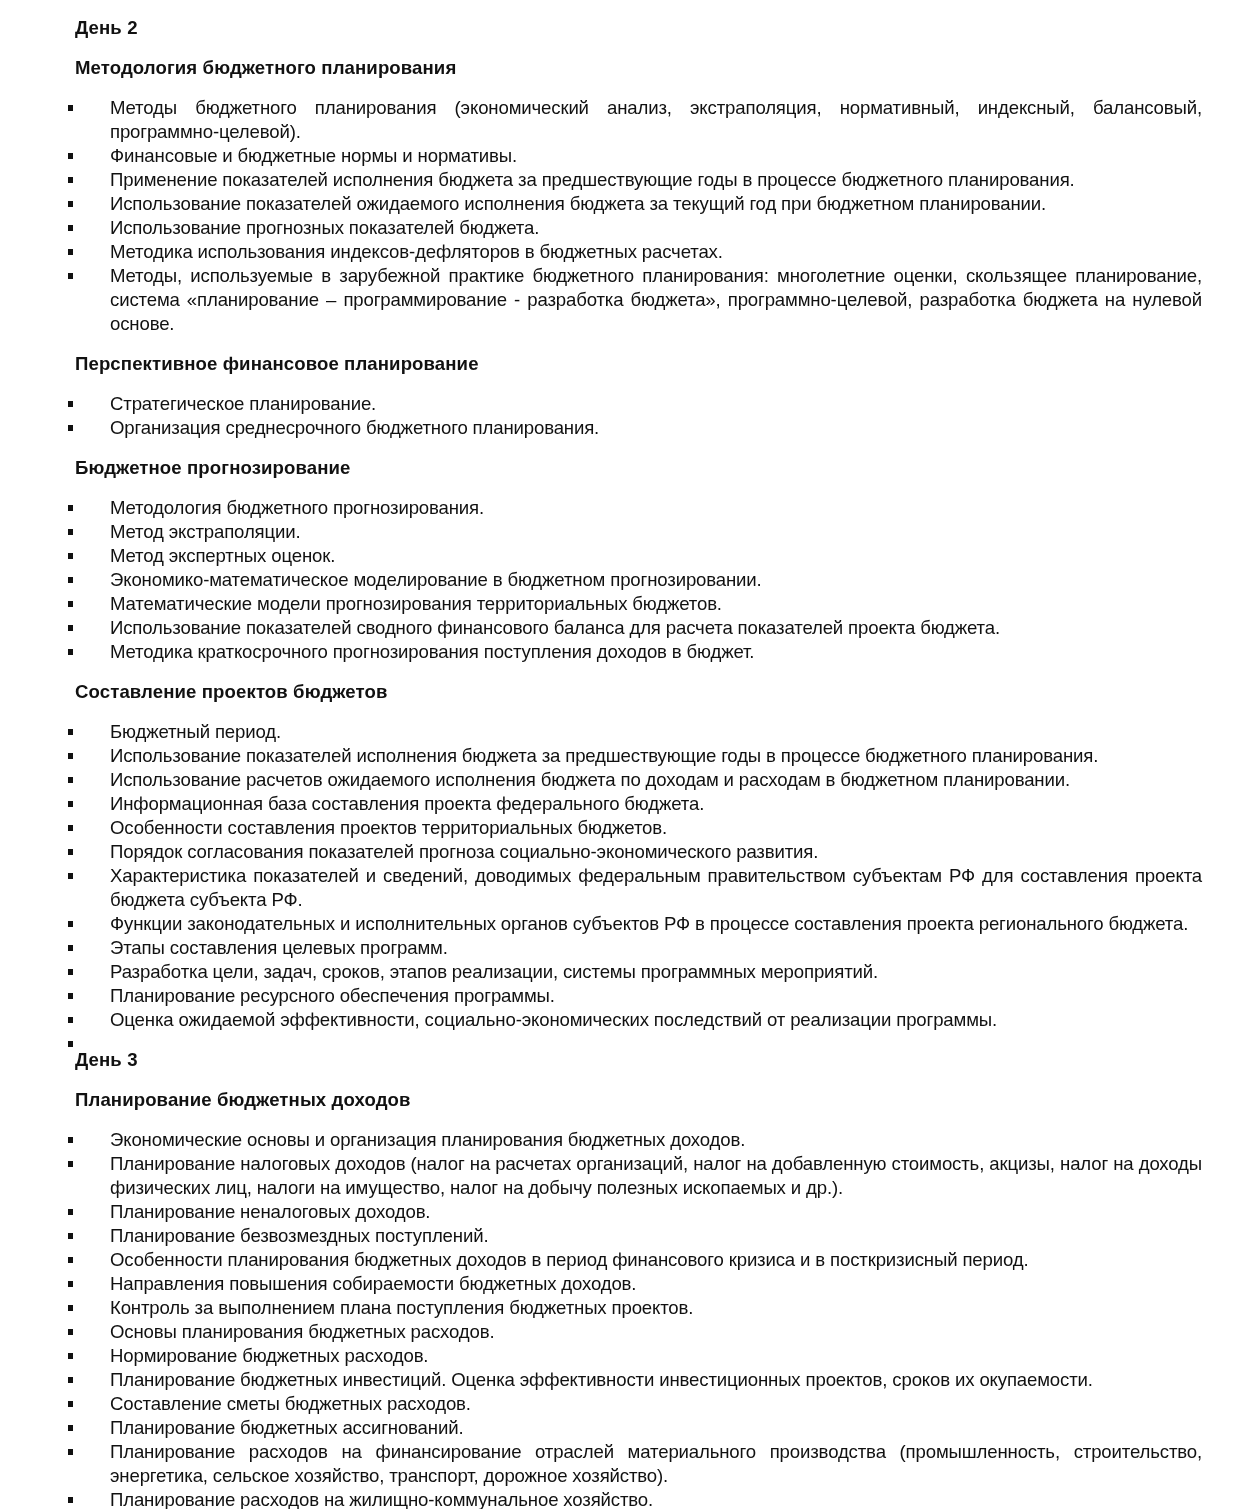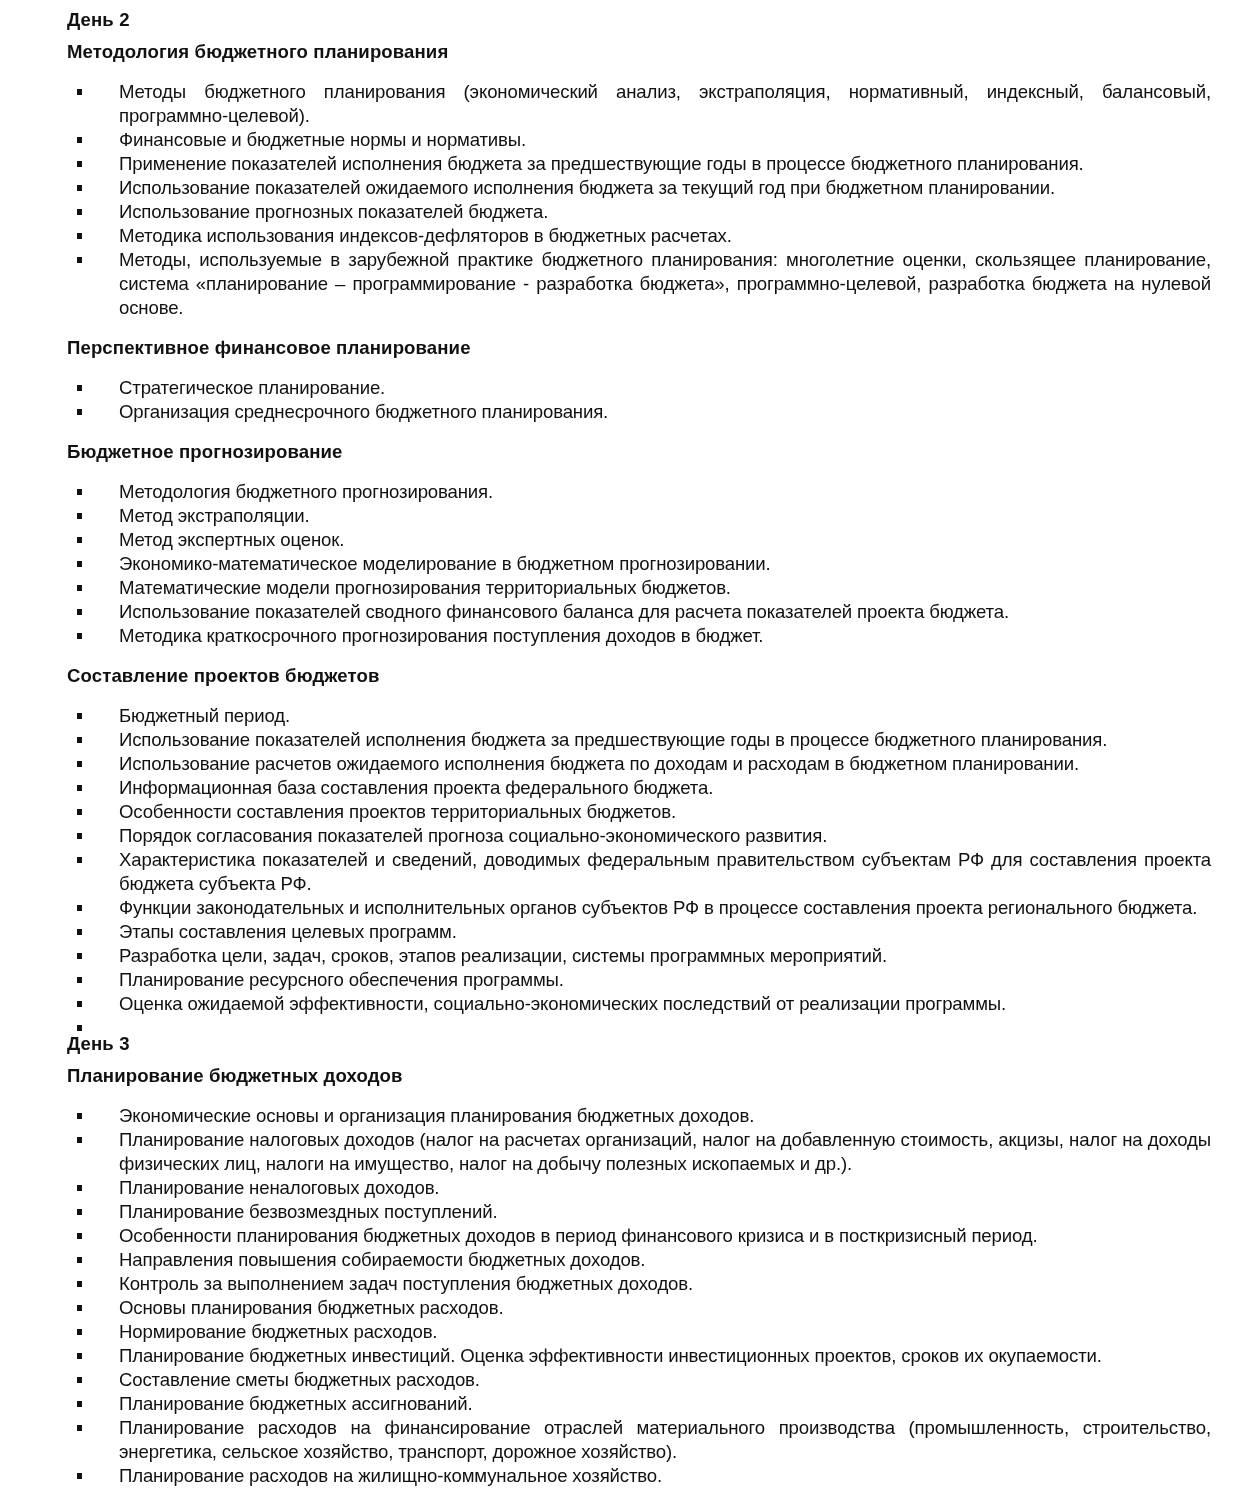--- a/index.html
+++ b/index.html
@@ -3,22 +3,22 @@
 <meta charset="utf-8">
 <style>
   html, body { margin: 0; padding: 0; background: #ffffff; }
   body {
     width: 1235px; height: 1509px; overflow: hidden;
     font-family: "Liberation Sans", sans-serif;
     color: #111111;
   }
   .page { position: relative; padding: 0 40px 0 59px; padding-top: 0; }
   .line, .heading, li { font-size: 18.6px; line-height: 24px; }
-  .heading { font-weight: bold; margin: 8px; letter-spacing: 0.1px; }
-  ul.items { list-style: none; margin: 16px; padding: 0; }
+  .heading { font-weight: bold; margin: 16px; letter-spacing: 0.1px; }
+  ul.items { list-style: none; margin: 7px; padding: 0; }
   ul.items li {
     position: relative; padding-left: 44px; text-align: justify;
     width: 1092px; letter-spacing: -0.15px;
   }
   ul.items li .bullet {
     position: absolute; left: 2px; top: 9px; width: 5px; height: 6px; background: #111111;
   }
   .section { margin: 0; }
 </style>
 </head>
@@ -86,21 +86,21 @@
 
   <div class="section">
     <div class="heading">Планирование бюджетных доходов</div>
     <ul class="items">
       <li><span class="bullet"></span><span>Экономические основы и организация планирования бюджетных доходов.</span></li>
       <li><span class="bullet"></span><span>Планирование налоговых доходов (налог на расчетах организаций, налог на добавленную стоимость, акцизы, налог на доходы физических лиц, налоги на имущество, налог на добычу полезных ископаемых и др.).</span></li>
       <li><span class="bullet"></span><span>Планирование неналоговых доходов.</span></li>
       <li><span class="bullet"></span><span>Планирование безвозмездных поступлений.</span></li>
       <li><span class="bullet"></span><span>Особенности планирования бюджетных доходов в период финансового кризиса и в посткризисный период.</span></li>
       <li><span class="bullet"></span><span>Направления повышения собираемости бюджетных доходов.</span></li>
-      <li><span class="bullet"></span><span>Контроль за выполнением задач поступления бюджетных доходов.</span></li>
+      <li><span class="bullet"></span><span>Контроль за выполнением плана поступления бюджетных проектов.</span></li>
       <li><span class="bullet"></span><span>Основы планирования бюджетных расходов.</span></li>
       <li><span class="bullet"></span><span>Нормирование бюджетных расходов.</span></li>
       <li><span class="bullet"></span><span>Планирование бюджетных инвестиций. Оценка эффективности инвестиционных проектов, сроков их окупаемости.</span></li>
       <li><span class="bullet"></span><span>Составление сметы бюджетных расходов.</span></li>
       <li><span class="bullet"></span><span>Планирование бюджетных ассигнований.</span></li>
       <li><span class="bullet"></span><span>Планирование расходов на финансирование отраслей материального производства (промышленность, строительство, энергетика, сельское хозяйство, транспорт, дорожное хозяйство).</span></li>
       <li><span class="bullet"></span><span>Планирование расходов на жилищно-коммунальное хозяйство.</span></li>
     </ul>
   </div>
 </div>

